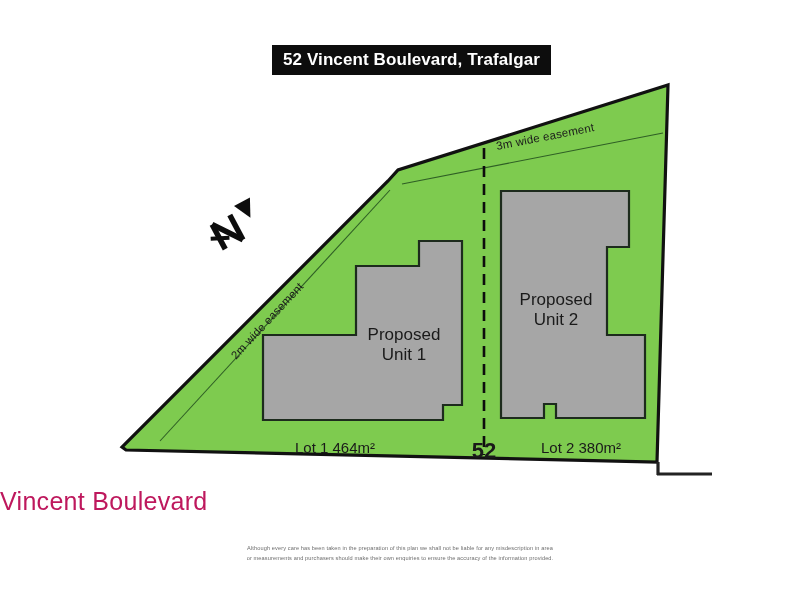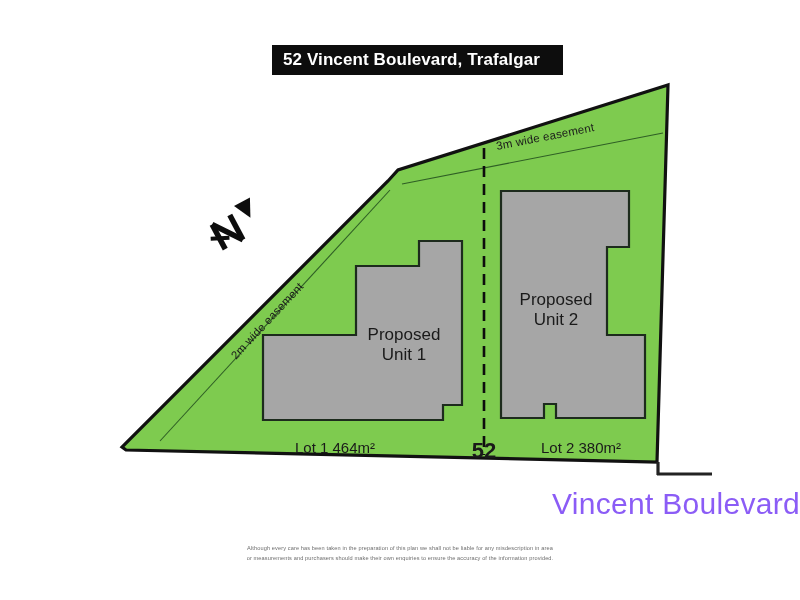--- a/index.html
+++ b/index.html
@@ -26,21 +26,21 @@
   
   .title-banner {
     position: absolute;
     left: 272px;
     top: 45px;
     background: #0d0d0d;
     color: #ffffff;
     font-size: 17px;
     font-weight: bold;
     letter-spacing: 0.1px;
-    padding: 6px 23px 7px 11px;
+    padding: 6px 11px 7px 11px;
     white-space: nowrap;
     line-height: 1;
   }
 
   
   svg.map {
     position: absolute;
     left: 0;
     top: 0;
     width: 800px;
@@ -96,24 +96,24 @@
     height: 52px;
   }
   .north-arrow svg { display: block; overflow: visible; }
 
   
   .street-name {
     position: absolute;
     left: 0;
     top: 487px;
     width: 800px;
-    text-align: right;
-    font-size: 30px;
+    text-align: left;
+    font-size: 25px;
     letter-spacing: 0.3px;
-    color: #8b5cf6;
+    color: #be185d;
   }
 
   
   .disclaimer {
     position: absolute;
     left: 0;
     top: 544px;
     width: 800px;
     text-align: center;
     font-size: 5.6px;

